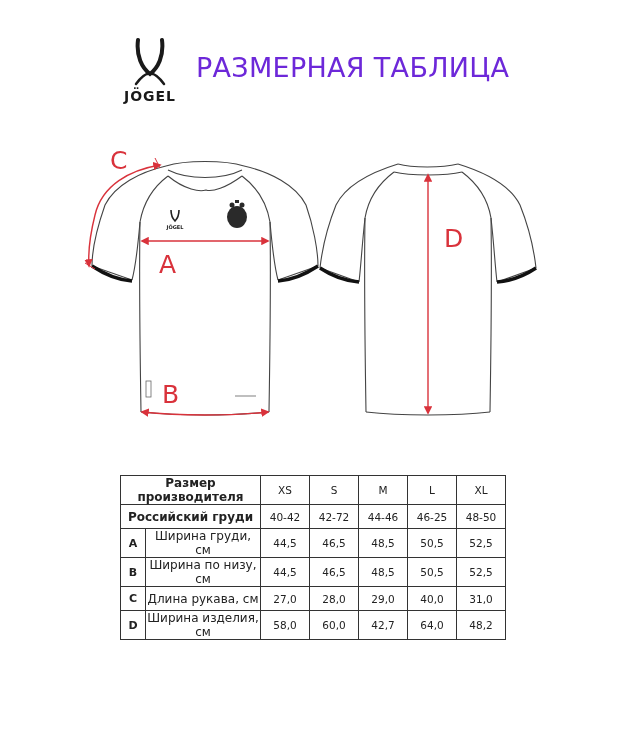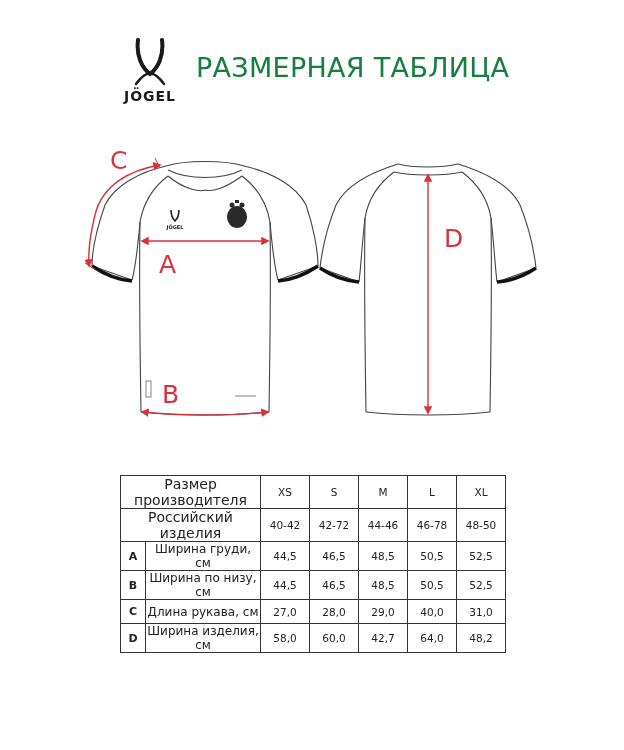--- a/index.html
+++ b/index.html
@@ -3,28 +3,28 @@
 <meta charset="utf-8">
 <style>
   html, body { margin: 0; padding: 0; background: #ffffff; }
   body { width: 624px; height: 750px; position: relative; overflow: hidden;
          font-family: "DejaVu Sans", "Liberation Sans", sans-serif; color: #222; }
   .logo { position: absolute; left: 118px; top: 38px; width: 64px; height: 70px; }
   .logo svg { display: block; margin: 0 auto; }
   .logo-text { position: absolute; left: 0; top: 50px; width: 64px; text-align: center;
                font-size: 14px; font-weight: bold; letter-spacing: 1px; color: #1a1a1a; }
   .page-title { position: absolute; left: 196px; top: 52px; font-size: 27px;
-                letter-spacing: 0.3px; color: #15803d; font-family: "DejaVu Sans", sans-serif; }
+                letter-spacing: 0.3px; color: #6d28d9; font-family: "DejaVu Sans", sans-serif; }
   .diagram { position: absolute; left: 0; top: 0; }
   .mlabel { position: absolute; color: #d9323b; font-size: 25px; font-family: "DejaVu Sans", sans-serif; }
   table.size { position: absolute; left: 120px; top: 475px; border-collapse: collapse;
                font-size: 10.5px; color: #222; }
   table.size td { border: 1.2px solid #333; height: 23px; padding: 0; text-align: center;
                   vertical-align: middle; }
-  td.hdr { font-weight: normal; font-size: 14px; margin-top: 13px; }
+  td.hdr { font-weight: bold; font-size: 12px; margin-top: 13px; }
   td.code { width: 24px; font-weight: bold; font-size: 11px; }
   td.param { width: 114px; font-size: 12px; }
   td.val { width: 48px; }
   td.lbl { width: 139px; }
 </style>
 </head>
 <body>
 
 <div class="logo">
   <svg width="40" height="48" viewBox="0 0 40 48">
@@ -117,25 +117,25 @@
   <tbody>
       <tr>
     <td class="hdr lbl" colspan="2">Размер производителя</td>
     <td class="val">XS</td>
     <td class="val">S</td>
     <td class="val">M</td>
     <td class="val">L</td>
     <td class="val">XL</td>
   </tr>
   <tr>
-    <td class="hdr lbl" colspan="2">Российский изделия</td>
+    <td class="hdr lbl" colspan="2">Российский груди</td>
     <td class="val">40-42</td>
     <td class="val">42-72</td>
     <td class="val">44-46</td>
-    <td class="val">46-78</td>
+    <td class="val">46-25</td>
     <td class="val">48-50</td>
   </tr>
   <tr>
     <td class="code">A</td>
     <td class="param">Ширина груди, см</td>
     <td class="val">44,5</td>
     <td class="val">46,5</td>
     <td class="val">48,5</td>
     <td class="val">50,5</td>
     <td class="val">52,5</td>

